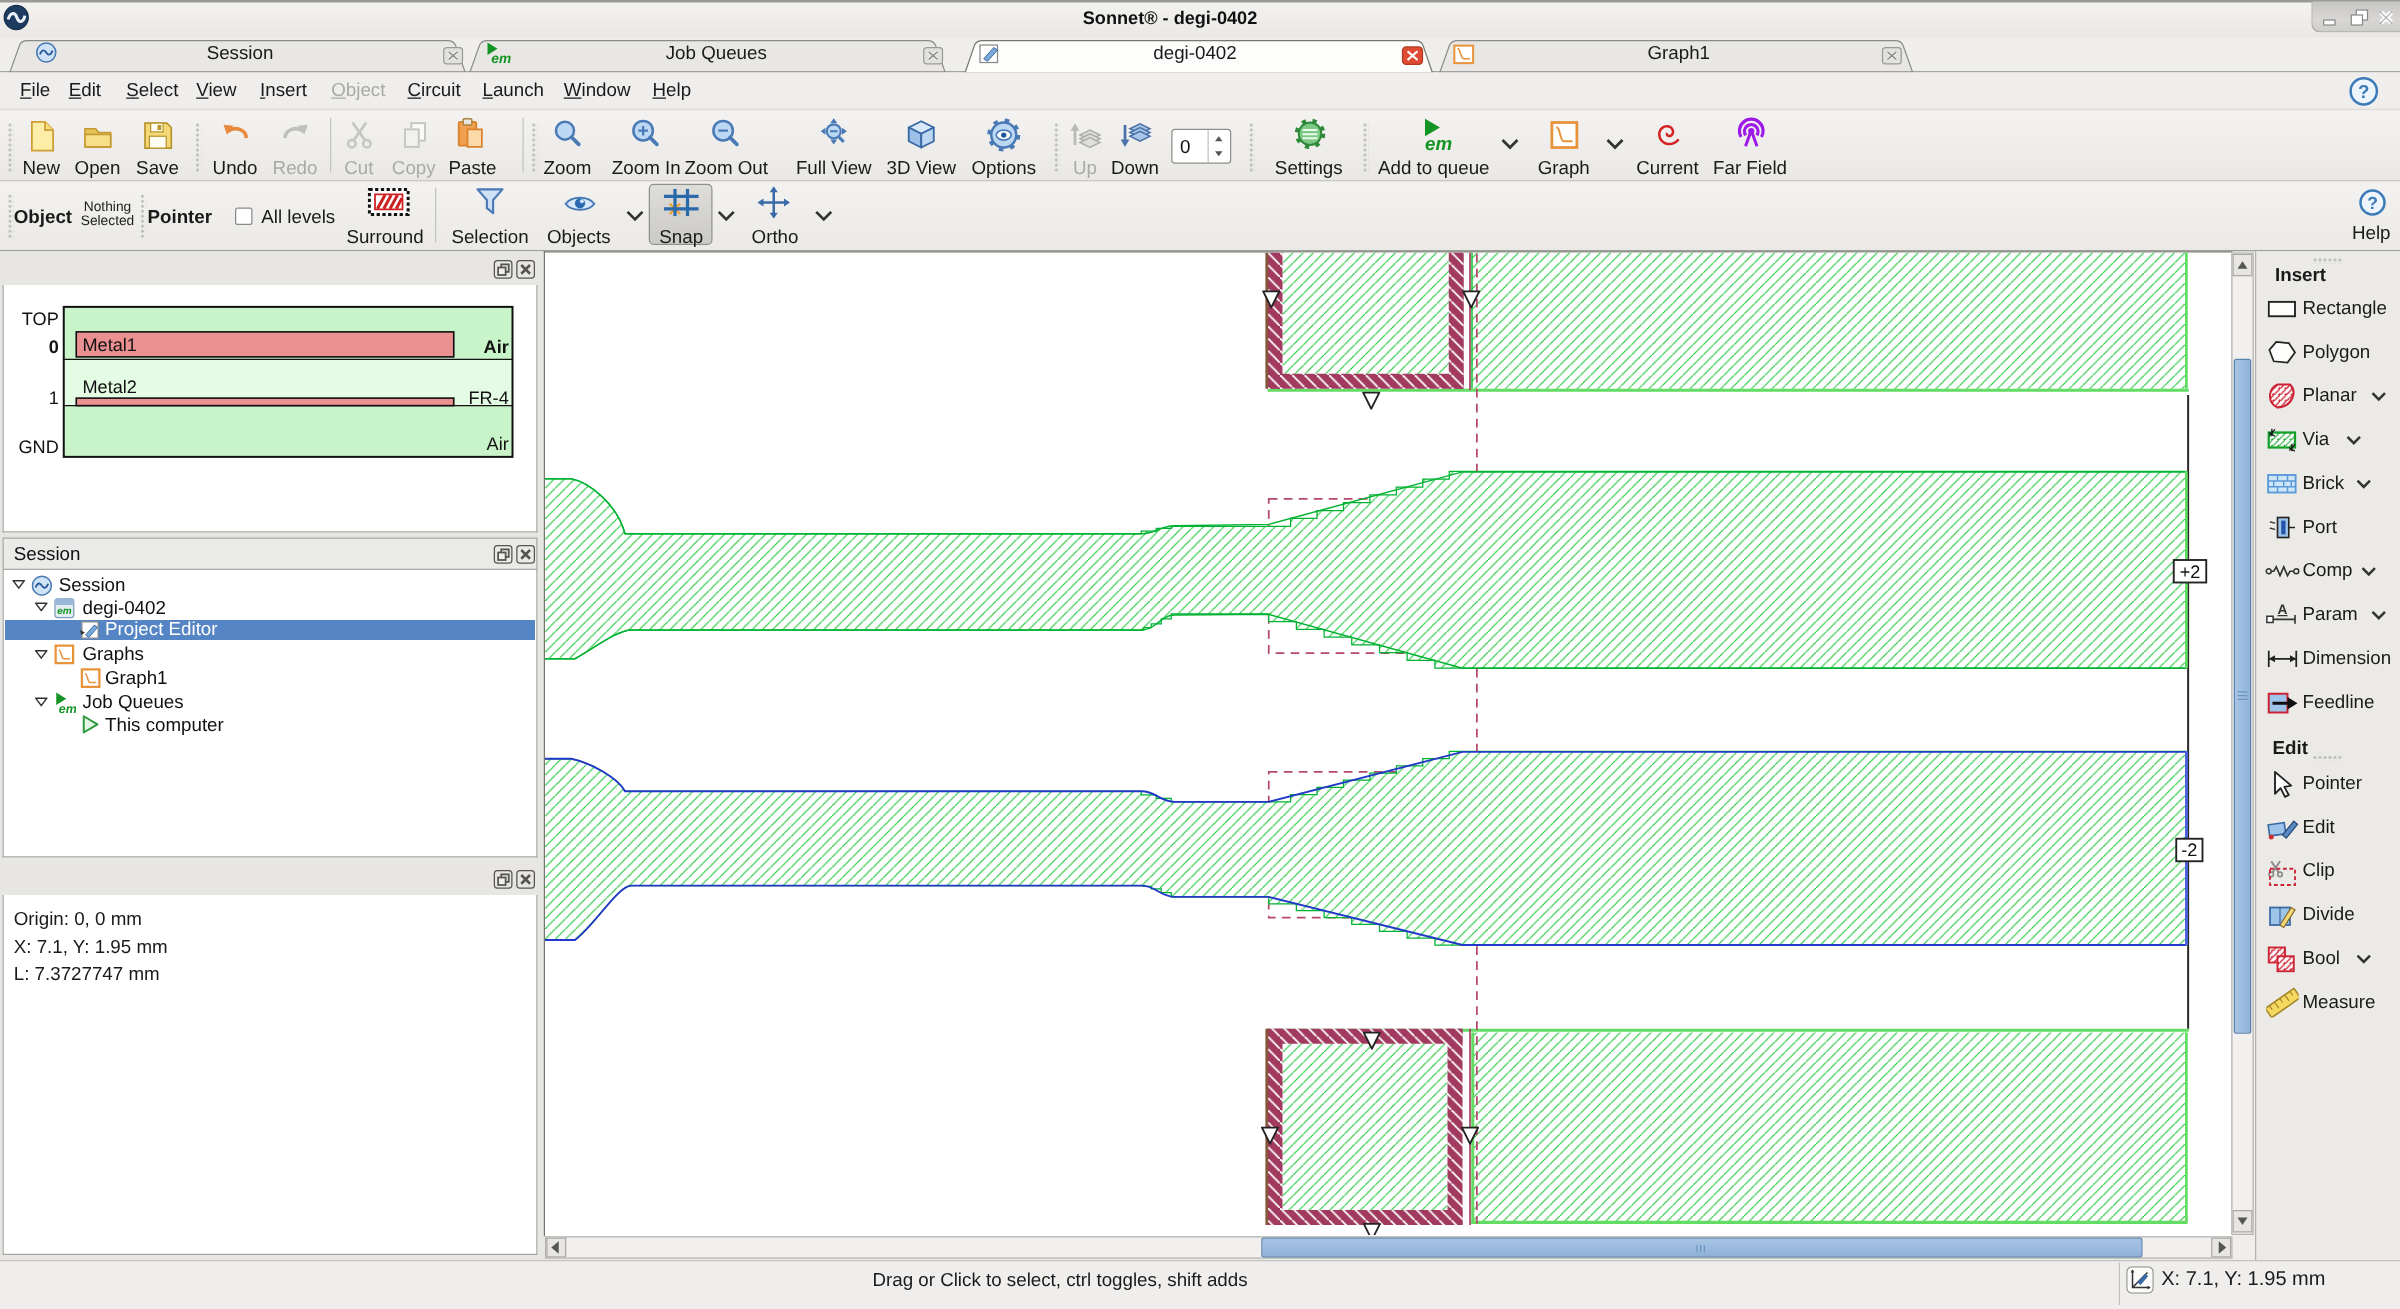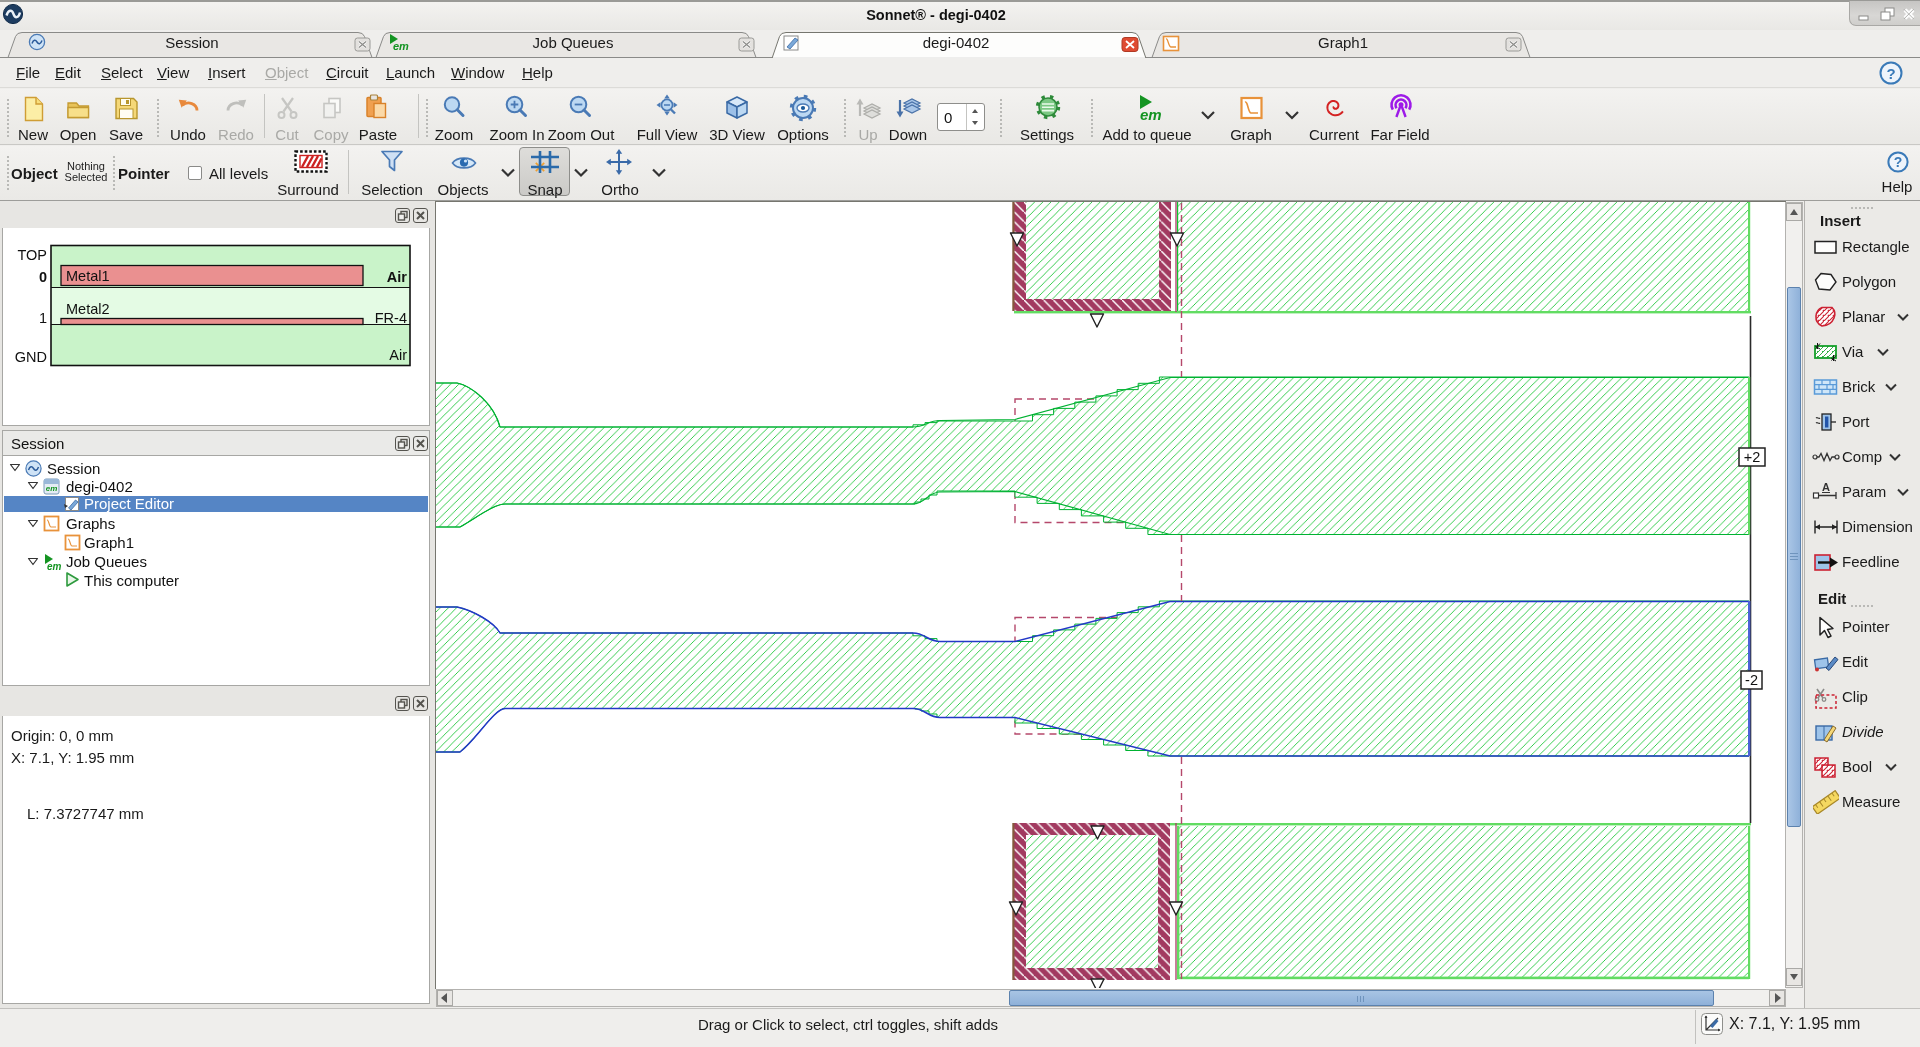--- a/index.html
+++ b/index.html
@@ -438,21 +438,21 @@
       <rect x="6" y="3.5" width="6" height="6" fill="none" stroke="#55544f" stroke-width="1.4"></rect>
       <rect x="3.5" y="6" width="6" height="6" fill="#f1f0ee" stroke="#55544f" stroke-width="1.4"></rect>
     </svg>
 <div class="pbtn" style="left:413px;top:696px;"></div>
     <svg class="abs" style="left:413px;top:696px" width="15" height="15" viewBox="0 0 15 15">
       <path d="M4,4 L11,11 M11,4 L4,11" stroke="#55544f" stroke-width="2"></path>
     </svg>
 <div class="panel-body" style="top:716px;height:288px;"></div>
 <div class="lbl" style="left:11px;top:727px;">Origin: 0, 0 mm</div>
 <div class="lbl" style="left:11px;top:749px;">X: 7.1, Y: 1.95 mm</div>
-<div class="lbl" style="left:27px;top:771px;margin-top:34px;">L: 7.3727747 mm</div>
+<div class="lbl" style="left:11px;top:771px;">L: 7.3727747 mm</div>
 
 <div class="abs" style="left:435px;top:201px;width:1351px;height:788px;background:#fff;border-top:1px solid #76766f;border-left:1px solid #76766f;"></div>
 <svg id="cv" class="abs" style="left:436px;top:202px" width="1349" height="786" viewBox="0 0 1349 786">
 <defs>
  <pattern id="gh1" width="8.2" height="8.2" patternUnits="userSpaceOnUse">
   <rect width="8.2" height="8.2" fill="#fff"></rect>
   <path d="M-2,10.2 L10.2,-2" stroke="#16c431" stroke-width="0.85"></path>
  </pattern>
  <pattern id="gh2" width="8.2" height="8.2" patternUnits="userSpaceOnUse">
   <rect width="8.2" height="8.2" fill="#fff"></rect>
@@ -661,21 +661,21 @@
         <circle cx="4" cy="13.5" r="1.8" fill="none" stroke="#8a8a88" stroke-width="1.3"></circle>
         <circle cx="11" cy="13.5" r="1.8" fill="none" stroke="#8a8a88" stroke-width="1.3"></circle>
         <rect x="3" y="9" width="20" height="13" fill="none" stroke="#cc2233" stroke-width="1.5" stroke-dasharray="3 2.2"></rect>
       </svg>
 <div class="lbl" style="left:1842px;top:688px;">Clip</div>
 <svg class="abs" style="left:1814px;top:722px" width="24" height="22" viewBox="0 0 24 22">
         <rect x="2" y="4" width="16" height="14" fill="#9ec4ea" stroke="#3a6aa5" stroke-width="1.4"></rect>
         <path d="M10,18 L19,4 L22,6 L13,20 Z" fill="#f5d878" stroke="#8a6a2a" stroke-width="1"></path>
         <path d="M10,4 V18" stroke="#3a6aa5" stroke-width="1"></path>
       </svg>
-<div class="lbl" style="left:1842px;top:723px;font-style:italic;">Divide</div>
+<div class="lbl" style="left:1842px;top:723px;">Divide</div>
 <svg class="abs" style="left:1813px;top:756px" width="26" height="23" viewBox="0 0 26 23">
         <rect x="2" y="2" width="13" height="12" fill="url(#rh)" stroke="#cc2233" stroke-width="1.5"></rect>
         <rect x="9" y="9" width="13" height="12" fill="url(#rh)" stroke="#cc2233" stroke-width="1.5"></rect>
       </svg>
 <div class="lbl" style="left:1842px;top:758px;">Bool</div>
 <svg class="abs chev" style="left:1884px;top:762px" width="14" height="11">
         <path d="M2,2.5 L7,7.5 L12,2.5" fill="none" stroke="#333" stroke-width="2"></path>
       </svg>
 <svg class="abs" style="left:1813px;top:790px" width="26" height="24" viewBox="0 0 26 24">
         <g transform="rotate(-35 13 12)">

